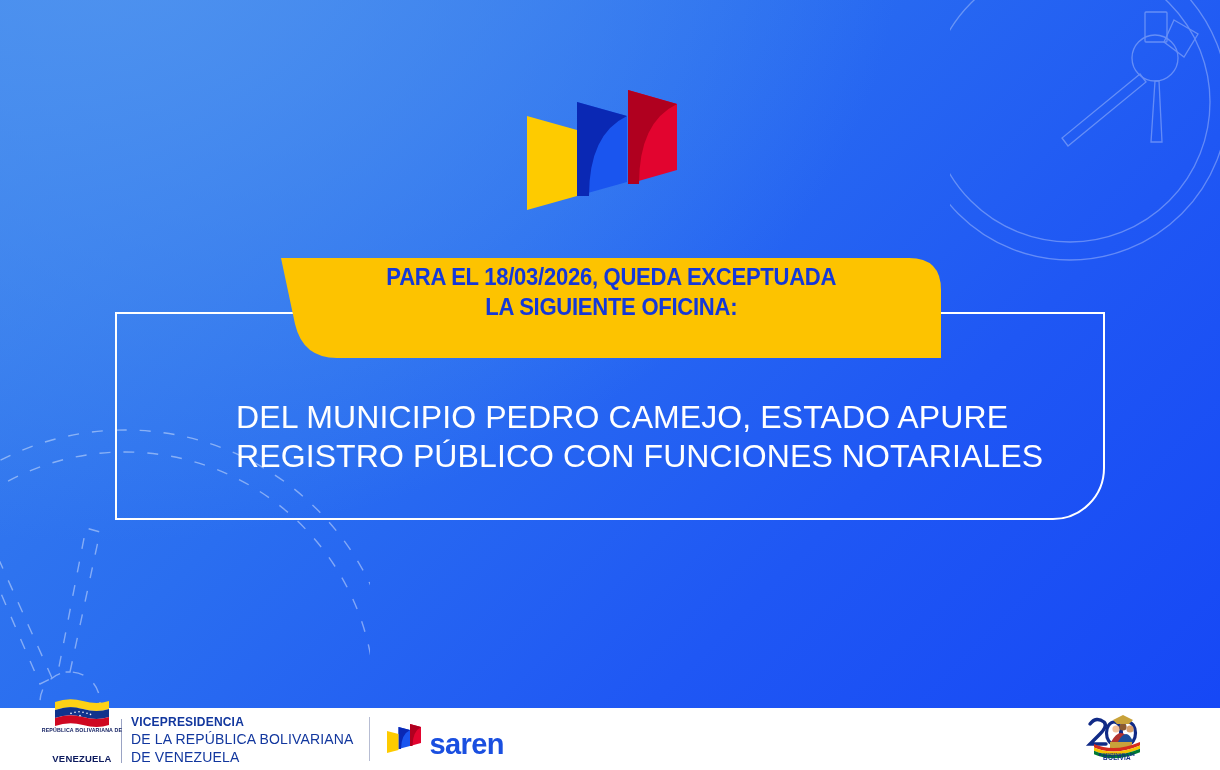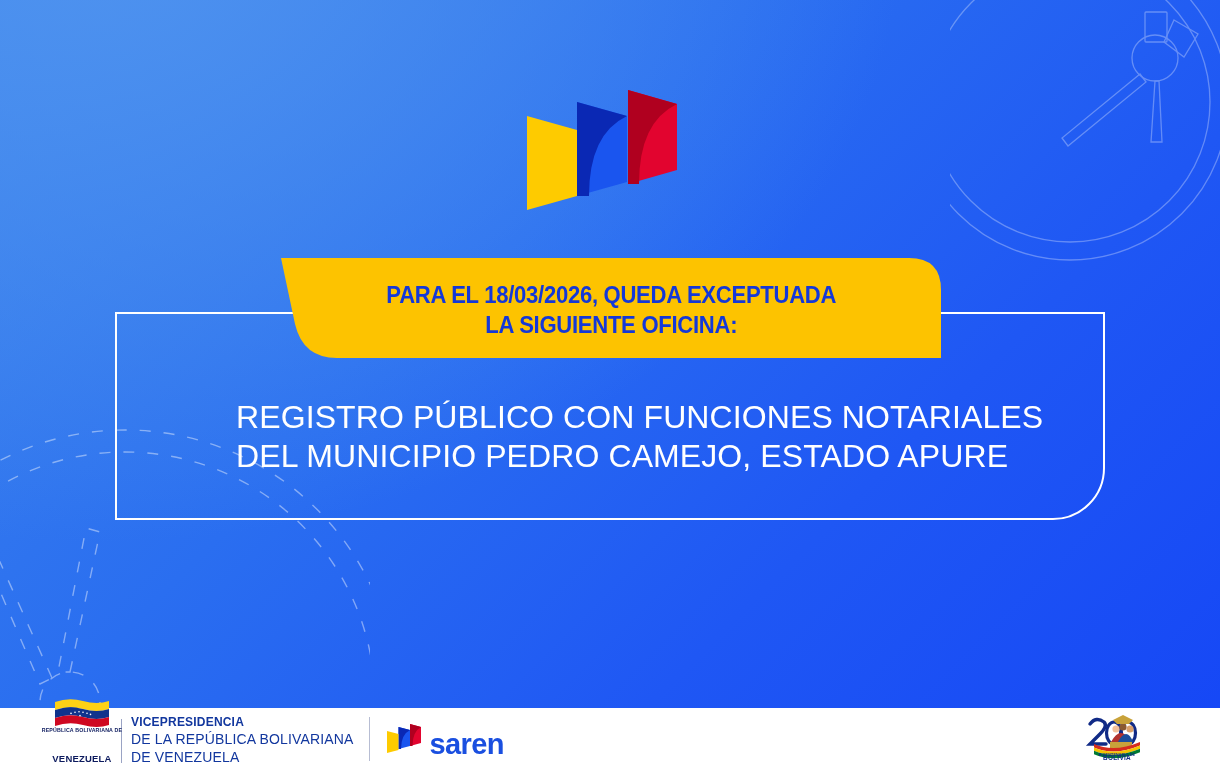--- a/index.html
+++ b/index.html
@@ -50,21 +50,21 @@
     left:281px; top:258px;
     width:660px; height:100px;
   }
   #banner svg { display:block; width:100%; height:100%; }
   #banner-text {
     position:absolute;
     inset:0;
     display:flex;
     flex-direction:column;
     align-items:center;
-    justify-content:center;
+    justify-content:flex-start;
     gap:0;
     padding-top:4px;
   }
   #banner-text .bline {
     color:#1438d8;
     font-weight:bold;
     font-size:23px;
     letter-spacing:-0.3px;
     line-height:1.32;
     white-space:nowrap;
@@ -177,22 +177,22 @@
     <svg viewBox="0 0 660 100" preserveAspectRatio="none">
       <path d="M0 0 H628 Q660 0 660 32 V100 H56 Q22 100 14 66 L0 0 Z" fill="#fdc300"></path>
     </svg>
     <div id="banner-text">
       <div class="bline">PARA EL 18/03/2026, QUEDA EXCEPTUADA</div>
       <div class="bline">LA SIGUIENTE OFICINA:</div>
     </div>
   </div>
 
   <div id="office">
+    <div class="oline">DEL MUNICIPIO PEDRO CAMEJO, ESTADO APURE</div>
     <div class="oline">REGISTRO PÚBLICO CON FUNCIONES NOTARIALES</div>
-    <div class="oline">DEL MUNICIPIO PEDRO CAMEJO, ESTADO APURE</div>
   </div>
 
   <div id="footer">
 
     <div id="footer-left">
 
       <div class="ven-lockup">
         <div class="ven-flag-wrap">
           <svg class="ven-flag" viewBox="0 0 58 30">
             <path d="M2 4 Q16 -1 30 3 Q44 7 56 3 L56 11 Q44 15 30 11 Q16 7 2 12 Z" fill="#fdd116"></path>

